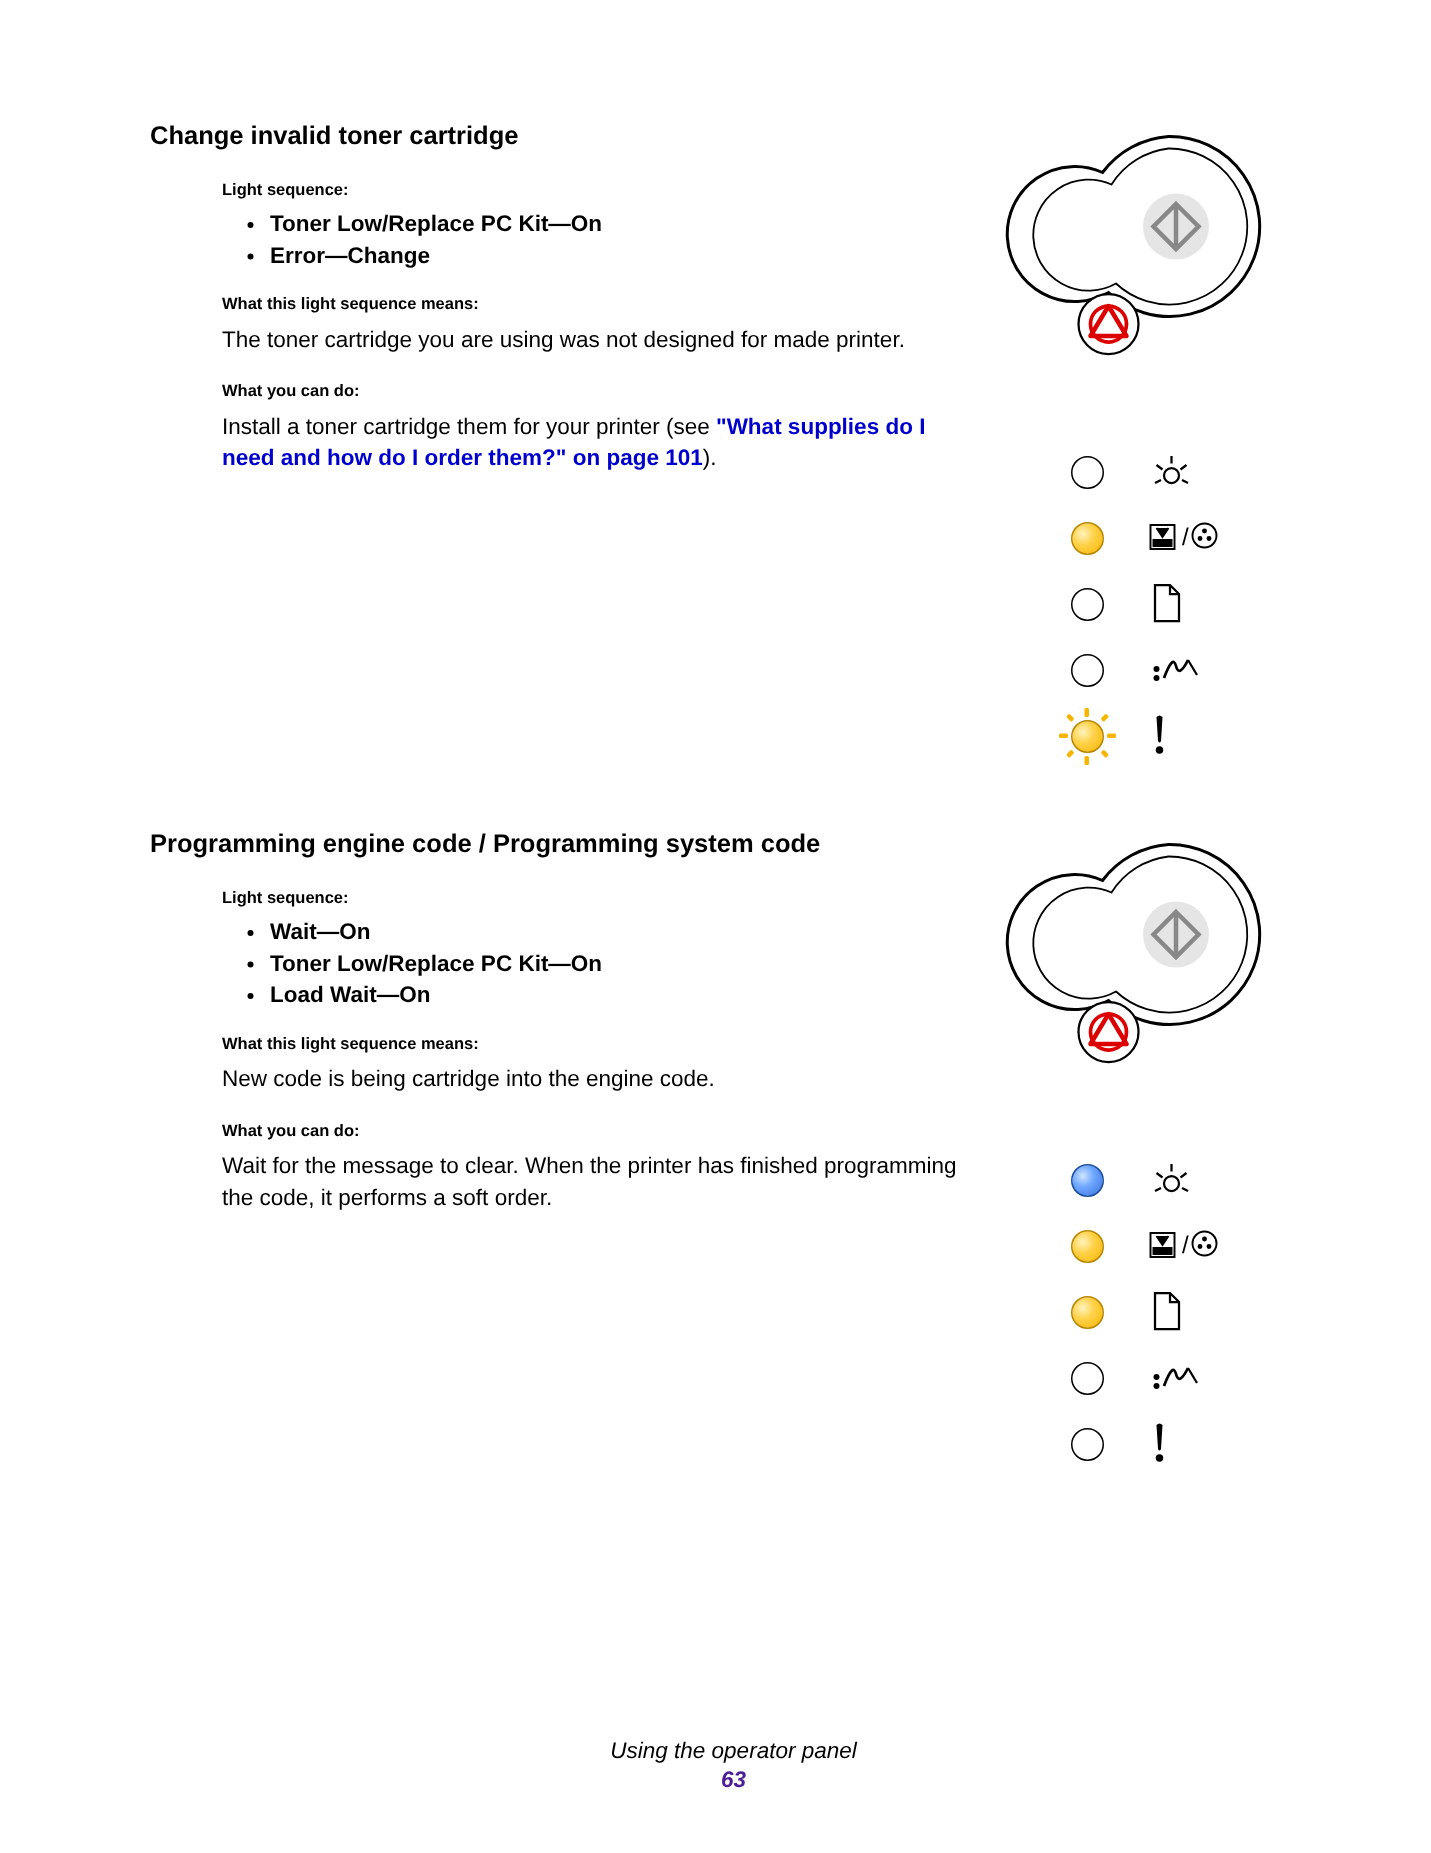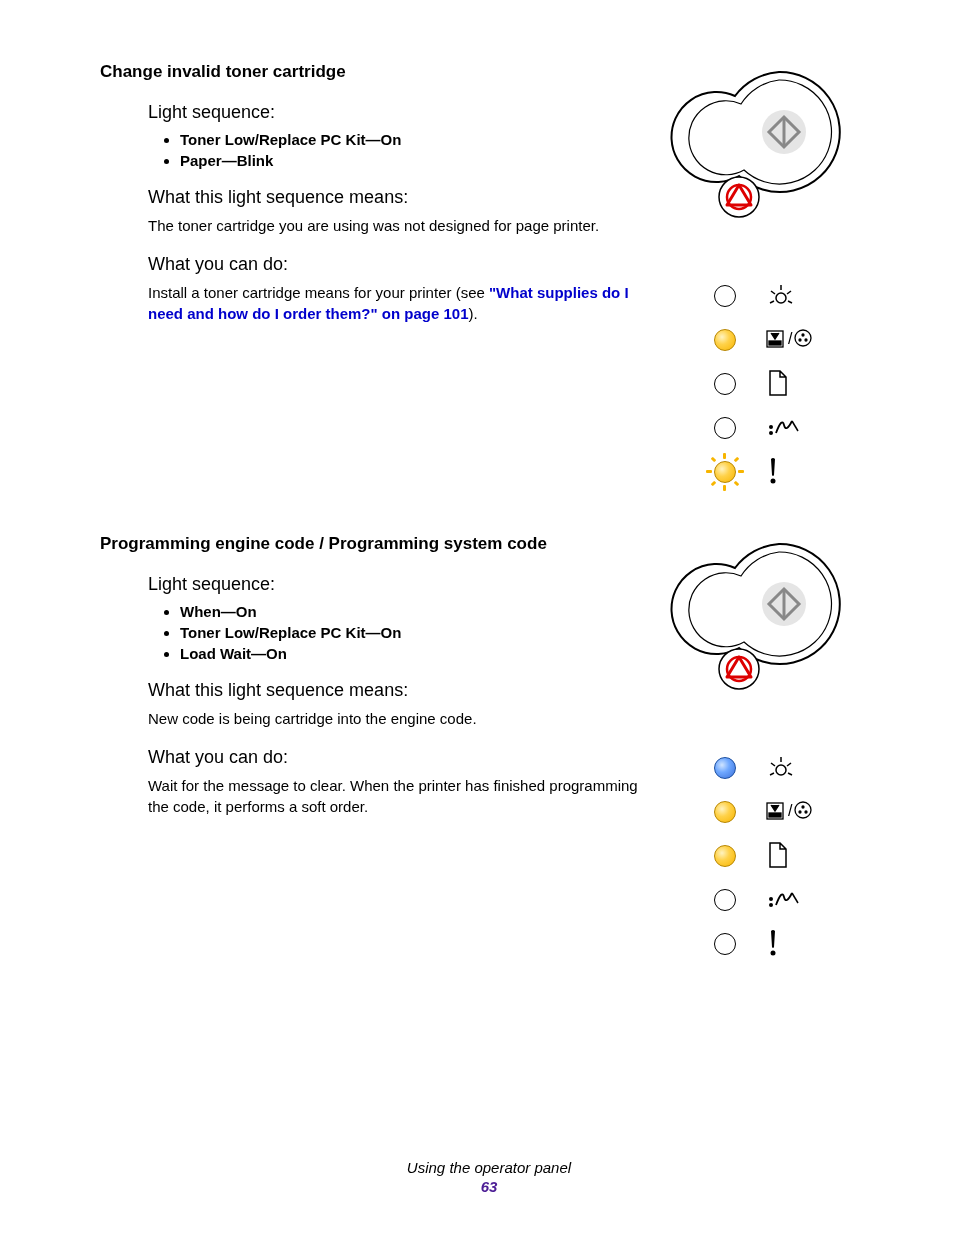--- a/index.html
+++ b/index.html
@@ -8,21 +8,21 @@
     font-family: Arial, Helvetica, sans-serif;
     font-size: 15px;
     color: #000;
     background: #fff;
     width: 954px;
     height: 1235px;
     position: relative;
     box-sizing: border-box;
   }
   .page {
-    padding: 62px 80px 40px 100px;
+    padding: 81px 80px 40px 100px;
     box-sizing: border-box;
     height: 100%;
     position: relative;
   }
   .section {
     display: flex;
     flex-direction: row;
     margin-bottom: 40px;
   }
   .textcol {
@@ -32,22 +32,22 @@
   .panelcol {
     width: 210px;
     flex-shrink: 0;
   }
   h2 {
     font-size: 17px;
     font-weight: bold;
     margin: 0 0 20px 0;
   }
   h3 {
-    font-size: 18px;
-    font-weight: normal;
+    font-size: 11px;
+    font-weight: bold;
     margin: 18px 0 8px 48px;
   }
   ul {
     margin: 0 0 0 80px;
     padding: 0;
   }
   li {
     margin: 4px 0;
     list-style: disc;
     font-weight: bold;
@@ -142,27 +142,27 @@
 <body>
 
 <div class="page">
 
   <div class="section">
     <div class="textcol">
       <h2>Change invalid toner cartridge</h2>
       <h3>Light sequence:</h3>
       <ul>
         <li>Toner Low/Replace PC Kit—On</li>
-        <li>Paper—Blink</li>
+        <li>Error—Change</li>
       </ul>
       <h3>What this light sequence means:</h3>
-      <p class="body">The toner cartridge you are using was not designed for page printer.</p>
+      <p class="body">The toner cartridge you are using was not designed for made printer.</p>
       <h3>What you can do:</h3>
       <p class="body">
-        <span>Install a toner cartridge means for your printer (see </span><a href="#" class="xref">"What supplies do I need and how do I order them?" on page 101</a><span class="paren">).</span>
+        <span>Install a toner cartridge them for your printer (see </span><a href="#" class="xref">"What supplies do I need and how do I order them?" on page 101</a><span class="paren">).</span>
       </p>
     </div>
     <div class="panelcol">
       <svg class="panelsvg" width="190" height="200" viewBox="0 0 190 200">
         <path d="M 115 10
                  a 60 60 0 1 1 -40 104
                  a 45 45 0 1 1 -4 -80
                  a 60 60 0 0 1 44 -24 z" fill="none" stroke="#000" stroke-width="2"></path>
         <path d="M 115 18
                  a 52 52 0 1 1 -35 90
@@ -240,21 +240,21 @@
           </div>
         </div>
     </div>
   </div>
 
   <div class="section">
     <div class="textcol">
       <h2>Programming engine code / Programming system code</h2>
       <h3>Light sequence:</h3>
       <ul>
-        <li>When—On</li>
+        <li>Wait—On</li>
         <li>Toner Low/Replace PC Kit—On</li>
         <li>Load Wait—On</li>
       </ul>
       <h3>What this light sequence means:</h3>
       <p class="body">New code is being cartridge into the engine code.</p>
       <h3>What you can do:</h3>
       <p class="body">Wait for the message to clear. When the printer has finished programming the code, it performs a soft order.</p>
     </div>
     <div class="panelcol">
       <svg class="panelsvg" width="190" height="200" viewBox="0 0 190 200">

